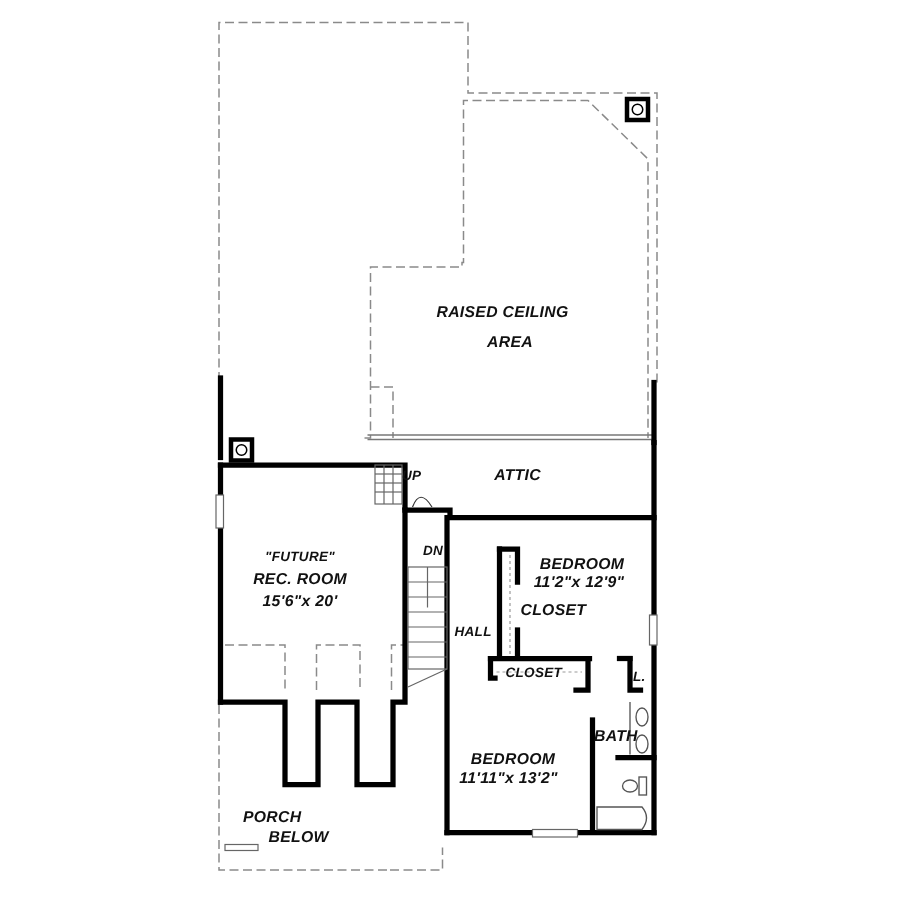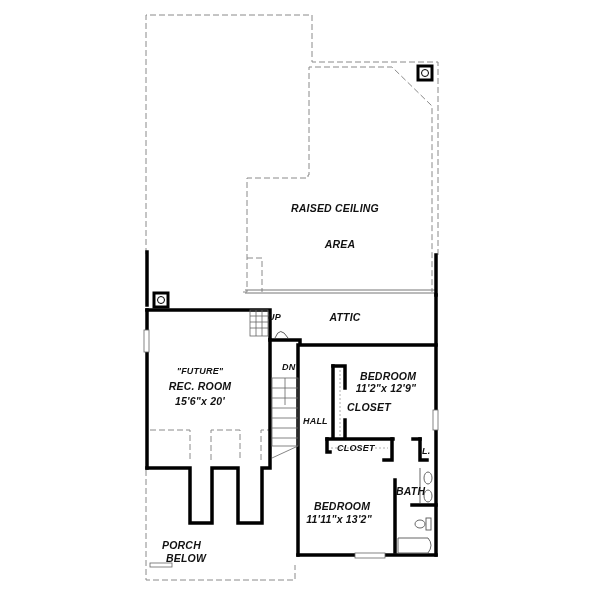--- a/index.html
+++ b/index.html
@@ -120,21 +120,21 @@
     <ellipse cx="428" cy="478" rx="4" ry="6"></ellipse>
     <ellipse cx="428" cy="496" rx="4" ry="6"></ellipse>
     <line x1="420" y1="468" x2="420" y2="503"></line>
     <ellipse cx="420" cy="524" rx="5" ry="4"></ellipse>
     <rect x="426" y="518" width="5" height="12"></rect>
     <path d="M398,538 L428,538 Q434,545 428,553 L398,553 Z"></path>
   </g>
 </svg>
 
 <div class="lbl c med" style="left:335px; top:202px;">RAISED CEILING</div>
-<div class="lbl c med" style="left:340px; top:238px;">AREA</div>
+<div class="lbl c med" style="left:340px; top:222px;">AREA</div>
 
 <div class="lbl c med" style="left:345px; top:311px;">ATTIC</div>
 <div class="lbl small" style="left:268px; top:312px;">UP</div>
 <div class="lbl small" style="left:282px; top:362px;">DN</div>
 
 <div class="lbl c small" style="left:200px; top:366px;">"FUTURE"</div>
 <div class="lbl c med" style="left:200px; top:380px;">REC. ROOM</div>
 <div class="lbl c med" style="left:200px; top:395px;">15'6"x 20'</div>
 
 <div class="lbl c med" style="left:388px; top:370px;">BEDROOM</div>
@@ -142,13 +142,13 @@
 <div class="lbl med" style="left:347px; top:401px;">CLOSET</div>
 <div class="lbl small" style="left:303px; top:416px;">HALL</div>
 <div class="lbl small" style="left:337px; top:443px;">CLOSET</div>
 <div class="lbl small" style="left:422px; top:446px;">L.</div>
 
 <div class="lbl med" style="left:396px; top:485px;font-style:italic;">BATH</div>
 <div class="lbl c med" style="left:342px; top:500px;">BEDROOM</div>
 <div class="lbl c med" style="left:339px; top:513px;">11'11"x 13'2"</div>
 
 <div class="lbl med" style="left:162px; top:539px;">PORCH</div>
-<div class="lbl med" style="left:166px; top:552px;">BELOW</div>
+<div class="lbl med" style="left:179px; top:552px;">BELOW</div>
 
 </body></html>

